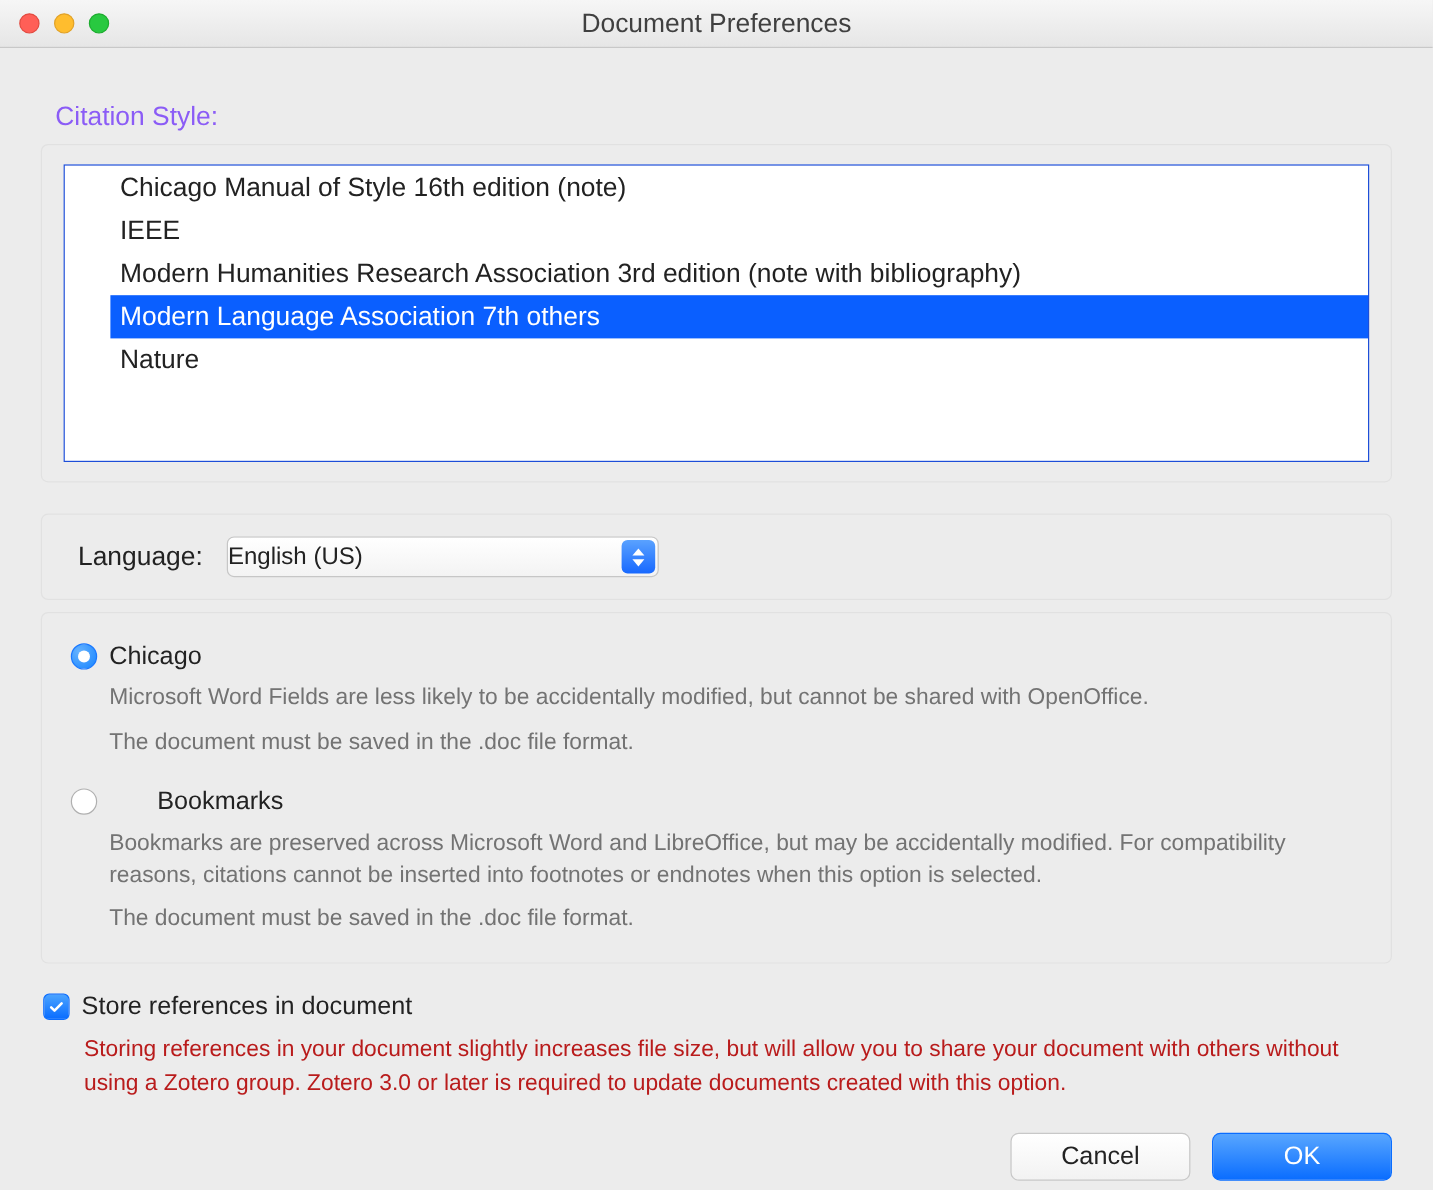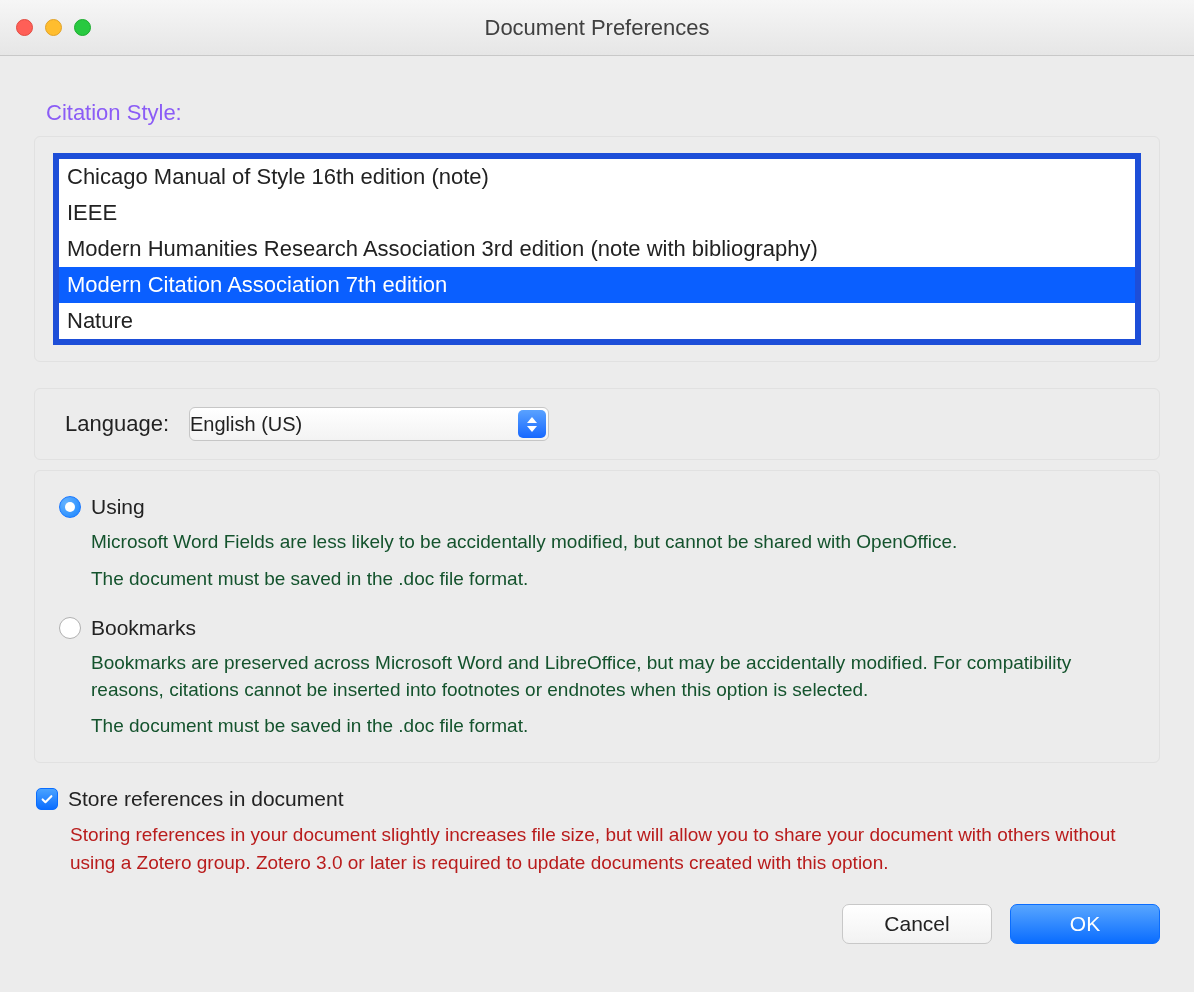--- a/index.html
+++ b/index.html
@@ -7,21 +7,21 @@
   body {
     width: 1194px;
     height: 992px;
     background: #ececec;
     font-family: -apple-system, "Helvetica Neue", Arial, sans-serif;
     font-size: 20px;
     color: #222;
     overflow: hidden;
   }
   .titlebar {
-    height: 56px;
+    height: 40px;
     background: linear-gradient(#f6f6f6, #e6e6e6);
     border-bottom: 1px solid #c8c8c8;
     display: flex;
     align-items: center;
     position: relative;
   }
   .traffic { display: flex; gap: 12px; margin-left: 16px; }
   .dot { width: 17px; height: 17px; border-radius: 50%; }
   .dot.red { background: #ff5f57; border: 0.5px solid #e24b41; }
   .dot.yellow { background: #ffbd2e; border: 0.5px solid #e1a228; }
@@ -36,23 +36,24 @@
 
   .panel {
     background: #ececec;
     border: 1px solid #e1e1e1;
     border-radius: 6px;
     padding: 16px 18px;
   }
 
   .listbox {
     background: #fff;
-    border: 6px solid #1d4ed8;
-    height: 192px;
+    border: 1px solid #1d4ed8;
+    height: 248px;
     overflow: hidden;
+    padding-left: 38px;
   }
   .list-item {
     padding: 3px 8px;
     font-size: 22px;
     line-height: 30px;
     white-space: nowrap;
     cursor: default;
   }
   .list-item.selected {
     background: #0a5fff;
@@ -104,21 +105,21 @@
     cursor: default;
   }
   .radio .inner {
     width: 10px; height: 10px; border-radius: 50%; background: transparent;
   }
   .radio.checked { background: radial-gradient(circle at 30% 30%, #66b3ff, #1784ff); border-color: #1a78ff; }
   .radio.checked .inner { background: #fff; }
 
   .opt-title { font-size: 21px; }
   .opt-desc {
-    font-size: 19px; color: #14532d;
+    font-size: 19px; color: #737373;
     margin: 10px 0 0 32px; line-height: 1.4;
   }
 
   .checkbox {
     border-radius: 5px;
   }
   .checkbox.checked {
     background: linear-gradient(#4aa3ff, #0a6dff);
     border-color: #0a6dff;
   }
@@ -160,21 +161,21 @@
 
 <div class="content">
 
   <div class="section-label">Citation Style:</div>
 
   <div class="panel">
     <div class="listbox" id="citation-list">
         <div class="list-item">Chicago Manual of Style 16th edition (note)</div>
         <div class="list-item">IEEE</div>
         <div class="list-item">Modern Humanities Research Association 3rd edition (note with bibliography)</div>
-        <div class="list-item selected">Modern Citation Association 7th edition</div>
+        <div class="list-item selected">Modern Language Association 7th others</div>
         <div class="list-item">Nature</div>
       </div>
   </div>
 
   <div class="lang-row">
     <div class="panel" style="display:flex;align-items:center;">
       <span class="lang-label">Language:</span>
       <div class="select">
         <span>English (US)</span>
         <span class="stepper"></span>
@@ -182,26 +183,26 @@
     </div>
   </div>
 
 
   <div class="panel format-panel">
 
     <div class="radio-row">
       <span class="radio checked" id="radio-fields">
           <span class="inner"></span>
         </span>
-      <span class="opt-title">Using</span>
+      <span class="opt-title">Chicago</span>
     </div>
     <div class="opt-desc">Microsoft Word Fields are less likely to be accidentally modified, but cannot be shared with OpenOffice.</div>
     <div class="opt-desc">The document must be saved in the .doc file format.</div>
 
-    <div class="radio-row" style="margin-top:24px;">
+    <div class="radio-row" style="margin-top:24px;gap:40px;">
       <span class="radio" id="radio-bookmarks">
           <span class="inner"></span>
         </span>
       <span class="opt-title">Bookmarks</span>
     </div>
     <div class="opt-desc">Bookmarks are preserved across Microsoft Word and LibreOffice, but may be accidentally modified. For compatibility reasons, citations cannot be inserted into footnotes or endnotes when this option is selected.</div>
     <div class="opt-desc">The document must be saved in the .doc file format.</div>
 
   </div>
 

